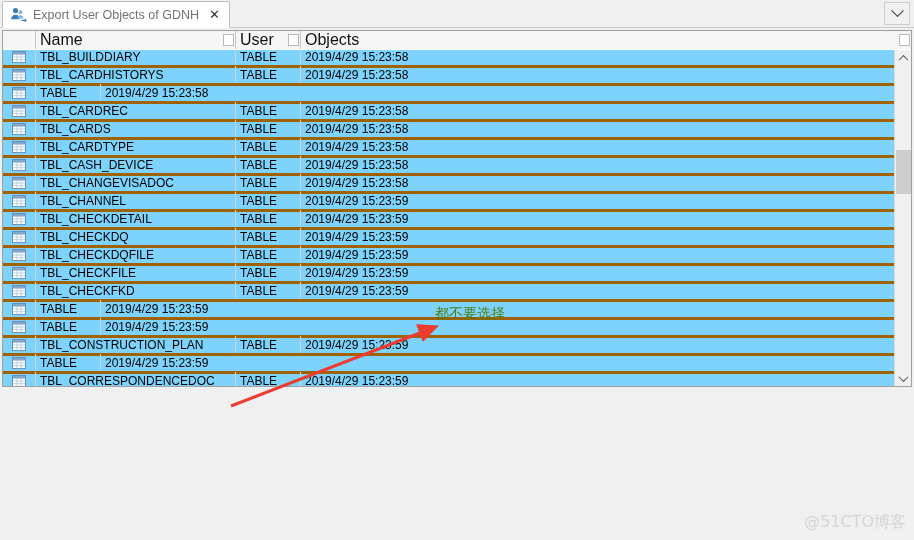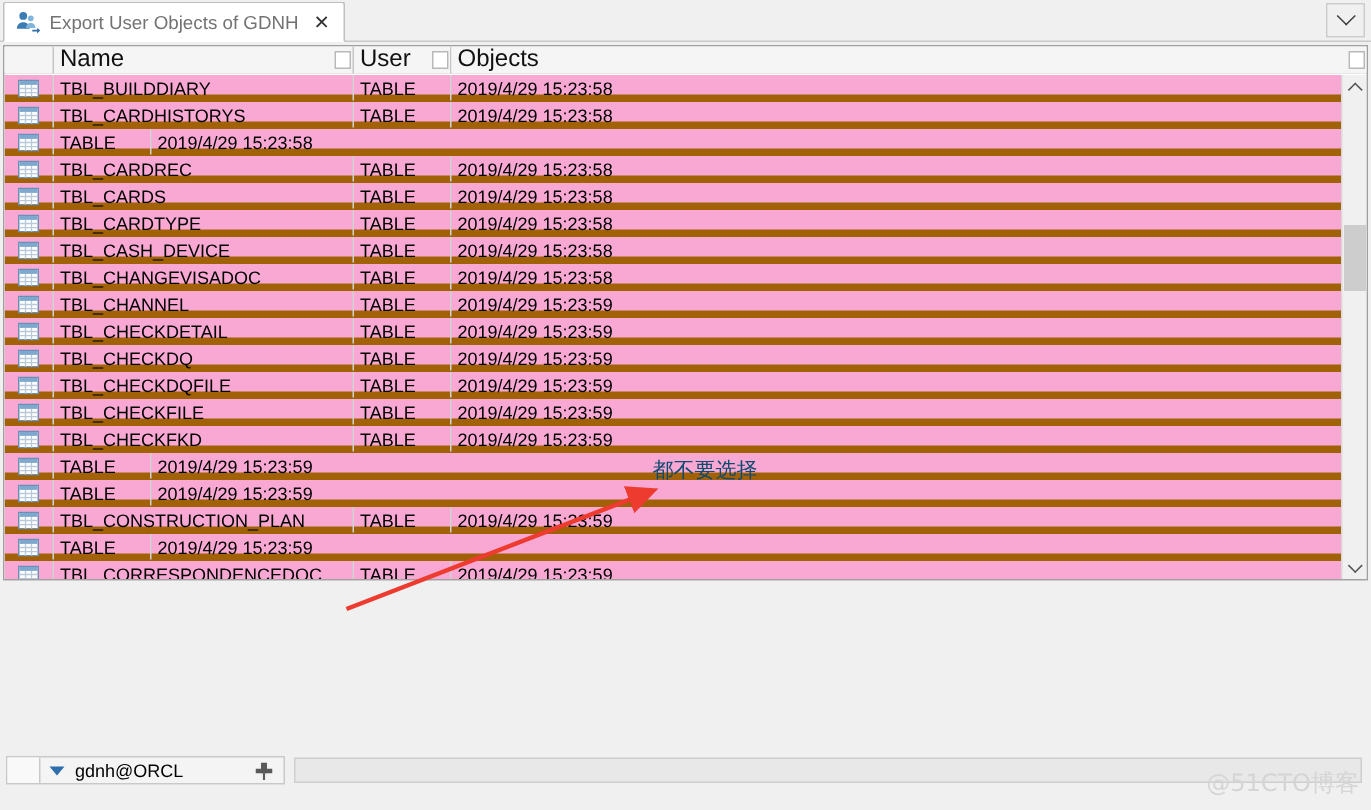--- a/index.html
+++ b/index.html
@@ -96,22 +96,23 @@
     border: 1px solid #b9b9b9;
   }
 
   .rows {
     position: absolute; left: 0; top: 19px;
     width: 891px; height: 337px;
     overflow: hidden;
   }
   .row {
     display: flex; height: 18px;
-    border-bottom: 5px solid #a16207;
-    background: #f9a8d4;
+    border-bottom: 3px solid #a16207;
+    background: #7dd3fc;
+    align-items: flex-end;
   }
   .cell {
     height: 17px;
     display: flex; align-items: center;
     font-size: 12px; color: #000;
     border-right: 1px solid #d2d2d2;
     padding-left: 4px;
     overflow: hidden; white-space: nowrap;
   }
   .cell.c-ico { width: 33px; padding: 0; justify-content: center; border-right: 1px solid #d2d2d2; }
@@ -179,21 +180,21 @@
   }
 
   
   .anno-svg {
     position: absolute; left: 0; top: 0;
     width: 914px; height: 540px;
     pointer-events: none;
   }
   .anno-text {
     position: absolute; left: 435px; top: 305px;
-    font-size: 14px; color: #0c4a6e;
+    font-size: 14px; color: #4d7c0f;
     white-space: nowrap;
     font-family: "DejaVu Sans", sans-serif;
   }
   .watermark {
     position: absolute; right: 8px; top: 512px;
     font-size: 16px; color: #d5d5d5;
     white-space: nowrap;
     font-family: "DejaVu Sans", sans-serif;
   }
 </style>
@@ -544,35 +545,20 @@
 
     
 
     
     
 
     
     
   </div>
 
-  <div class="statusbar">
-    <div class="sb-left">
-      <span class="sb-box"></span>
-      <span class="sb-tri"></span>
-      <span class="sb-text">gdnh@ORCL</span>
-      <span class="pin">
-        <svg width="16" height="14" viewBox="0 0 16 14">
-          <rect x="6" y="1.5" width="4" height="7" fill="#5a5a5a"></rect>
-          <rect x="2.5" y="5.5" width="11" height="3" fill="#5a5a5a"></rect>
-          <rect x="7.3" y="8.5" width="1.4" height="4.5" fill="#5a5a5a"></rect>
-        </svg>
-      </span>
-    </div>
-    <div class="sb-right"></div>
-  </div>
   <div class="footer-strip"></div>
 
   <svg class="anno-svg">
     <defs>
       <marker id="ah" markerWidth="7" markerHeight="7" refX="2" refY="3.2" orient="auto">
         <path d="M0,0 L7,3.2 L0,6.4 z" fill="#ee3b30"></path>
       </marker>
     </defs>
     <line x1="231" y1="406" x2="425" y2="331" stroke="#ee3b30" stroke-width="3" marker-end="url(#ah)"></line>
   </svg>

